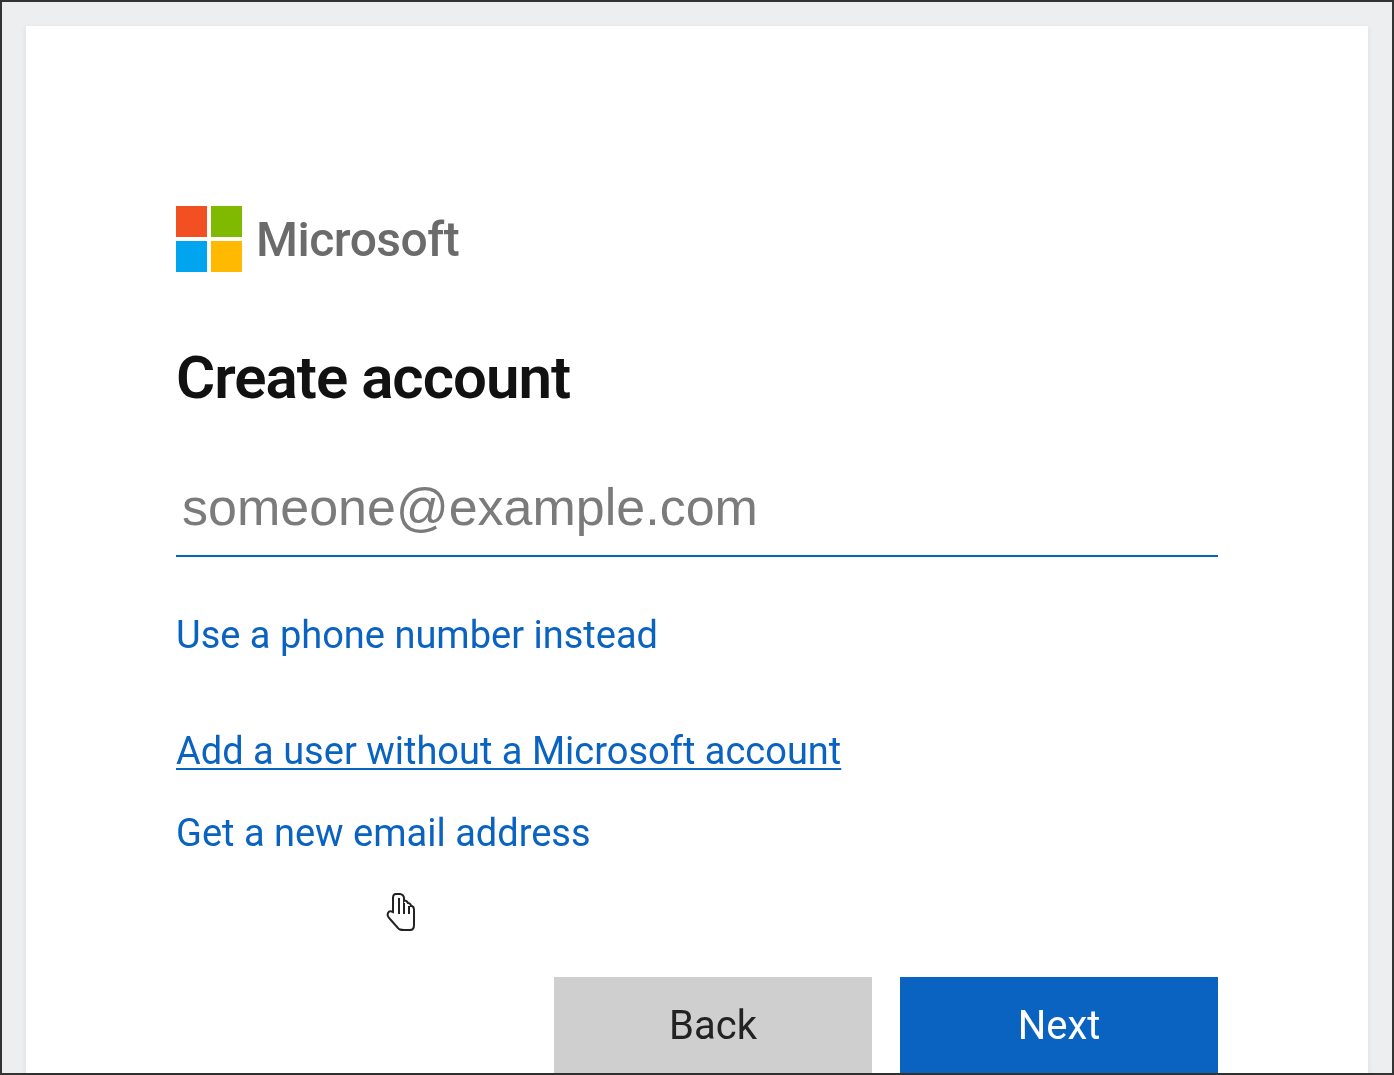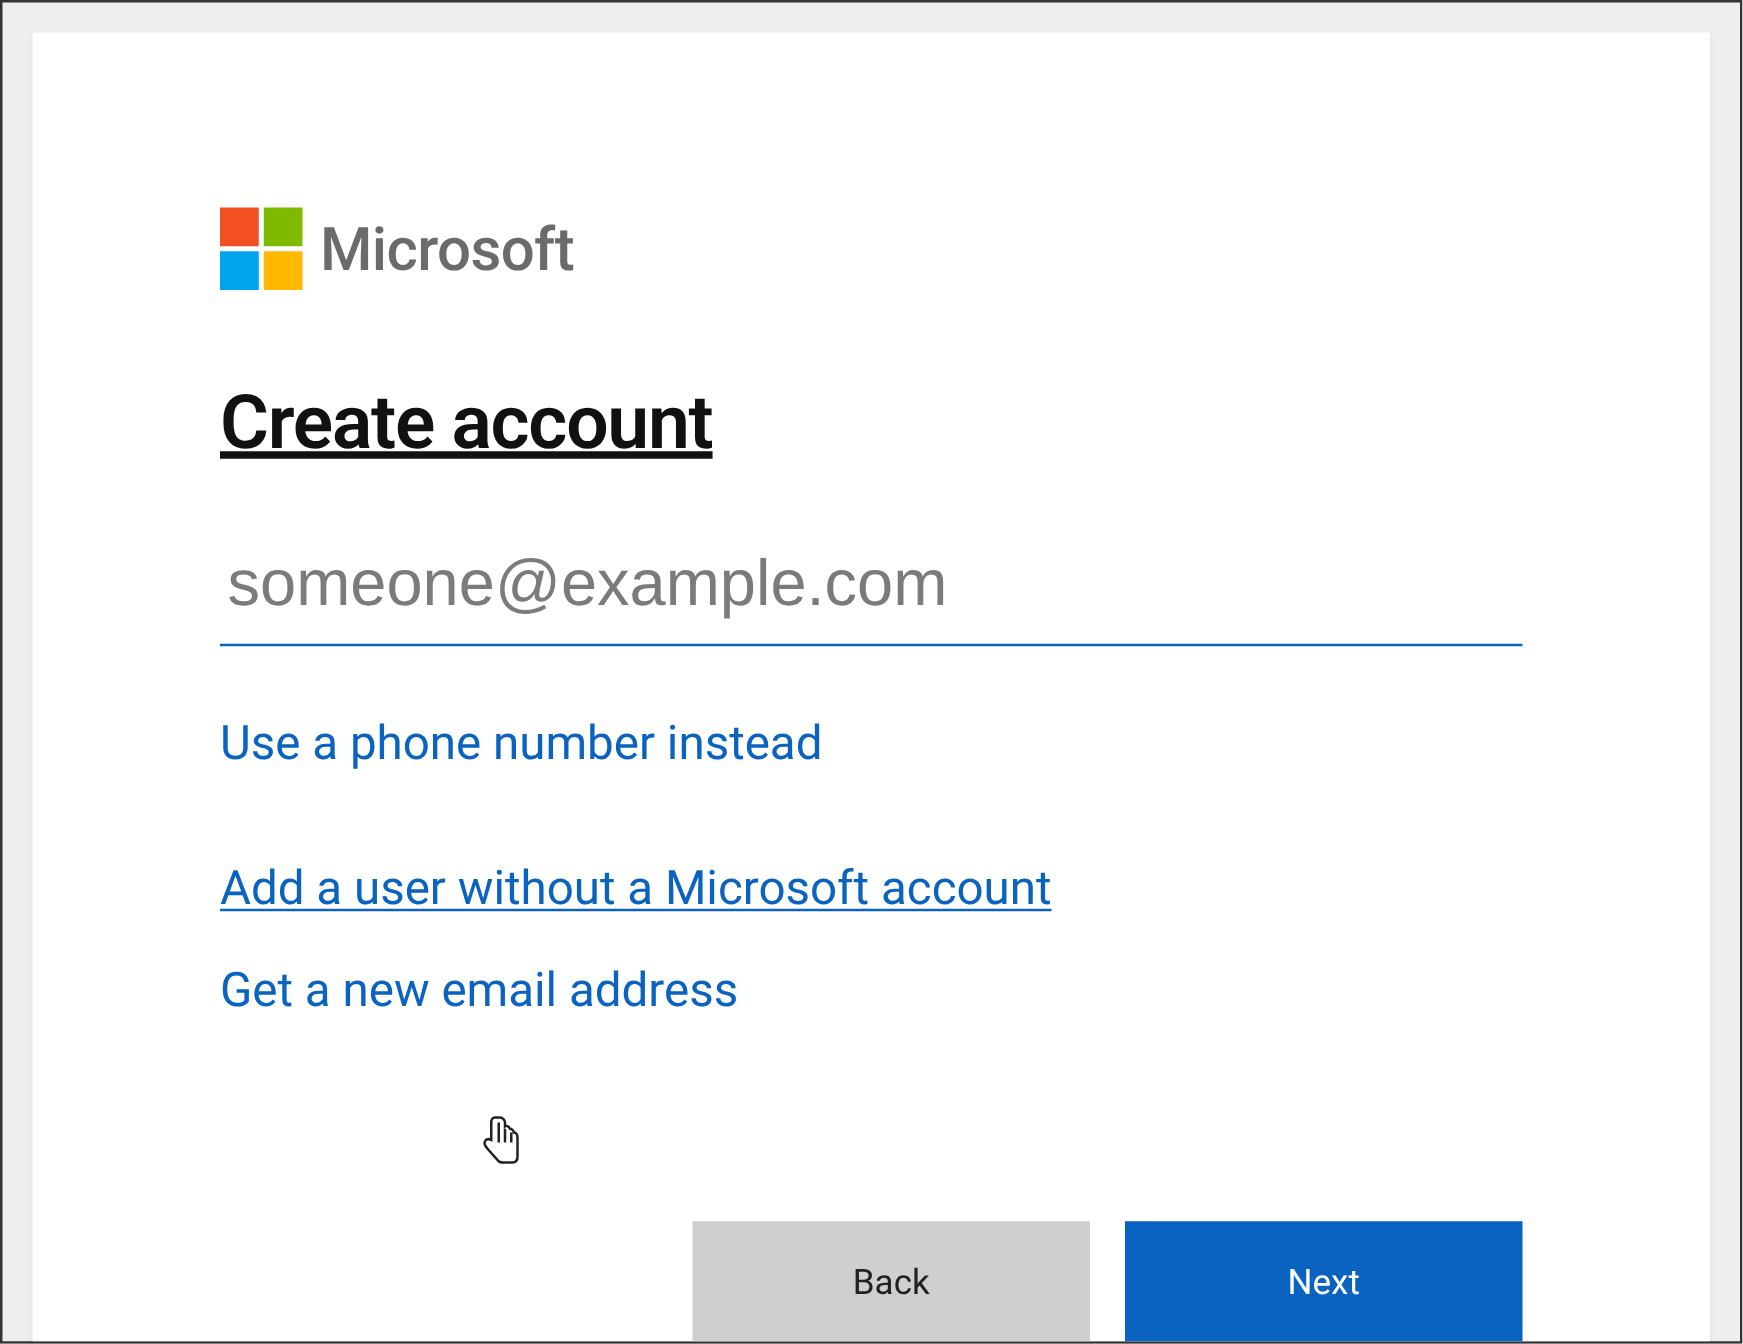--- a/index.html
+++ b/index.html
@@ -36,20 +36,21 @@
       bottom: 0;
       background: #fff;
       box-shadow: 0 2px 6px rgba(0,0,0,0.08);
       padding: 140px 150px 0 150px;
     }
     .brand-row {
       display: flex;
       align-items: center;
       gap: 14px;
       margin-bottom: 70px;
+      margin-top: 40px;
     }
     .ms-logo {
       width: 66px;
       height: 66px;
       display: grid;
       grid-template-columns: 1fr 1fr;
       grid-template-rows: 1fr 1fr;
       gap: 4px;
     }
     .ms-logo .sq-red { background: #F25022; }
@@ -61,21 +62,20 @@
       font-weight: 500;
       color: #6b6b6b;
       letter-spacing: -0.5px;
     }
     .page-title {
       font-size: 60px;
       font-weight: 600;
       color: #111;
       letter-spacing: -1px;
       margin-bottom: 60px;
-      text-decoration: underline;
     }
     .email-input {
       width: 100%;
       font-size: 52px;
       font-weight: 400;
       color: #111;
       border: none;
       border-bottom: 2px solid #0a63c1;
       outline: none;
       padding: 4px 6px 18px 6px;
@@ -105,21 +105,21 @@
       position: absolute;
       right: 150px;
       bottom: 0;
       display: flex;
       gap: 28px;
     }
     .btn {
       width: 318px;
       height: 96px;
       border: none;
-      font-size: 28px;
+      font-size: 40px;
       font-weight: 400;
       cursor: pointer;
       font-family: inherit;
     }
     .btn-secondary {
       background: #cfcfcf;
       color: #222;
     }
     .btn-primary {
       background: #0a63c1;

